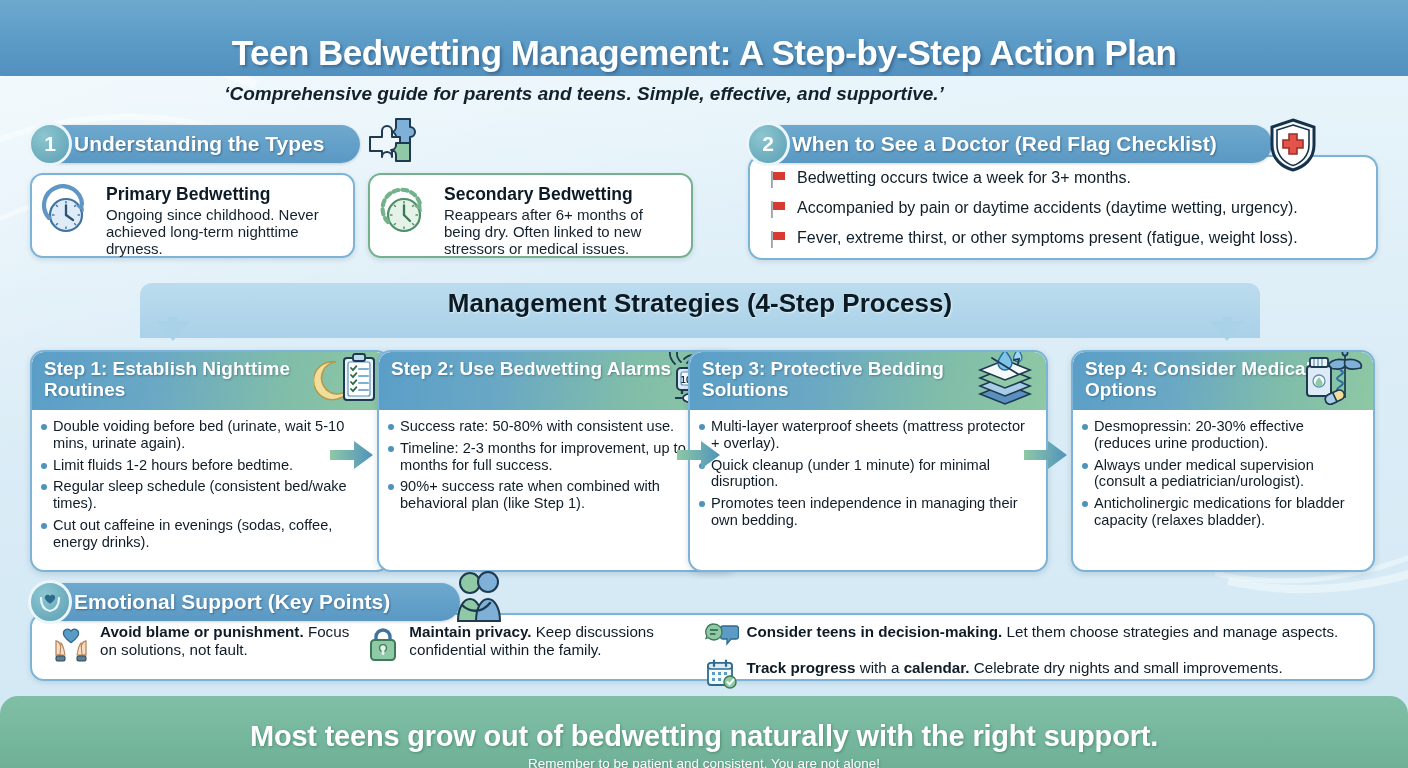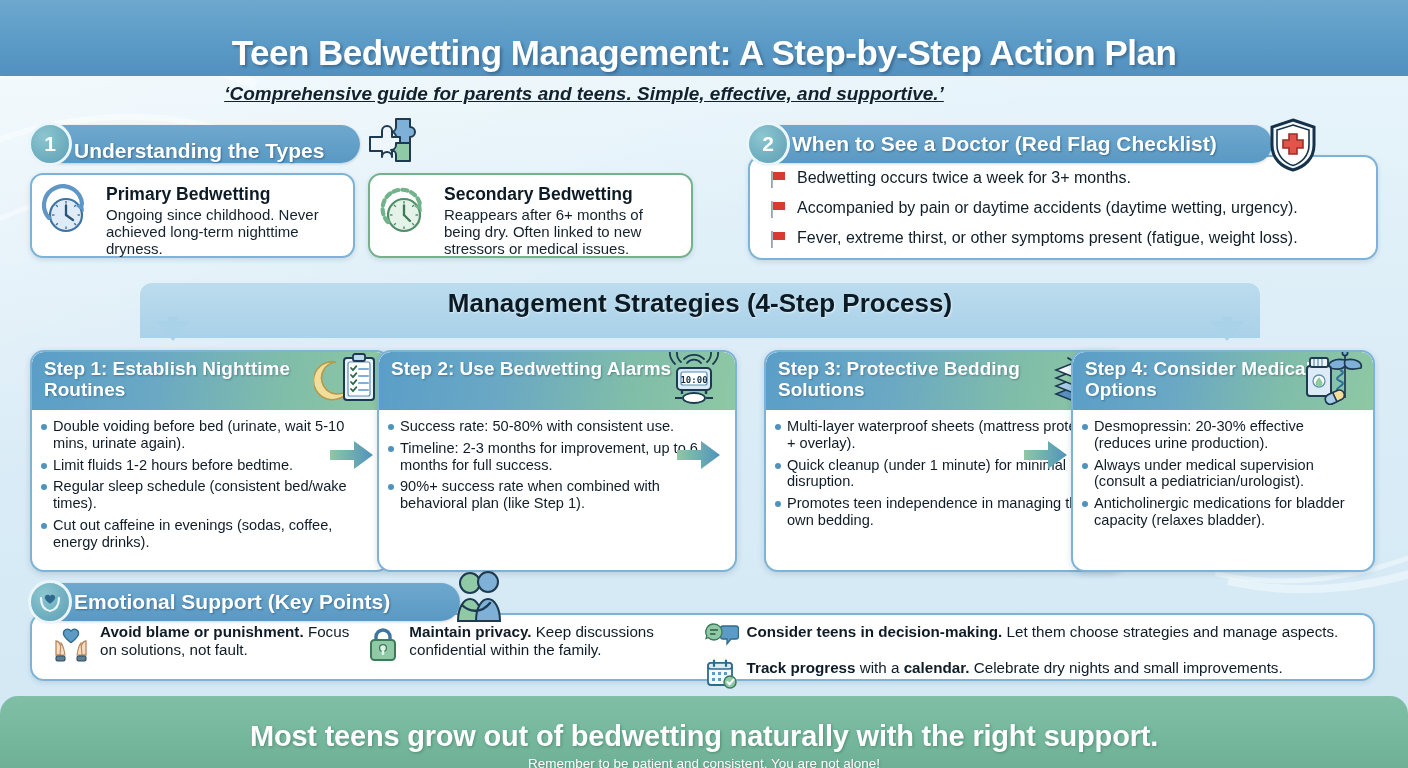--- a/index.html
+++ b/index.html
@@ -41,21 +41,20 @@
   #title-bar .t {
     color: #ffffff; font-size: 35px; font-weight: bold; letter-spacing: -.5px;
     text-shadow: 2px 2px 3px rgba(30,60,90,.45);
     white-space: nowrap;
     margin-top: 29px;
   }
   #subtitle {
     position: absolute; left: 0; top: 83px; width: 1168px;
     text-align: center; font-size: 19px; font-style: italic; font-weight: bold;
     color: #12212c;
-    text-decoration: underline;
   }
 
   
   .sec {
     position: absolute;
   }
   .sec-head {
     position: absolute; top: 0; left: 0;
     height: 38px;
     background: linear-gradient(180deg, #6ea8ce 0%, #5a99c4 100%);
@@ -203,21 +202,21 @@
   <div class="swoosh sw3"></div>
   <div class="swoosh sw4"></div>
   <div class="swoosh sw5"></div>
 
   <div id="title-bar">
     <div class="t">Teen Bedwetting Management: A Step-by-Step Action Plan</div>
   </div>
   <div id="subtitle">‘Comprehensive guide for parents and teens. Simple, effective, and supportive.’</div>
 
   <div class="sec" style="left:30px; top:125px; width:660px;">
-    <div class="sec-head" style="width:330px;align-items:flex-end;">
+    <div class="sec-head" style="width:330px;">
       <span class="lbl">Understanding the Types</span>
     </div>
     <div class="sec-num">1</div>
 
     <div class="sec-head-icon" style="left:330px; top:-10px;">
       <svg width="72" height="58" viewBox="0 0 72 58">
         <g stroke="#1d3a50" stroke-width="2" stroke-linejoin="round">
           <path d="M36 4 h14 v8 a5 5 0 0 1 5 5 a5 5 0 0 1 -5 5 v8 h-14 v-8 a5 5 0 0 0 -5 -5 a5 5 0 0 0 5 -5 z" fill="#7fb0d8"></path>
           <path d="M10 22 h12 v-6 a5 5 0 0 1 5 -5 a5 5 0 0 1 5 5 v6 h8 v14 h-8 v6 a5 5 0 0 0 -5 -5 a5 5 0 0 0 -5 5 v-6 h-12 z" fill="#eef6fb"></path>
           <path d="M36 28 h14 v18 h-14 v-6 a5 5 0 0 0 -5 -5 a5 5 0 0 0 5 -5 z" fill="#8fc9a6"></path>
@@ -431,21 +430,21 @@
           <span class="dot"></span>
           <span class="bt">Timeline: 2-3 months for improvement, up to 6 months for full success.</span>
         </div>
       <div class="bul">
           <span class="dot"></span>
           <span class="bt">90%+ success rate when combined with behavioral plan (like Step 1).</span>
         </div>
     </div>
   </div>
 
-  <div class="step" style="left:764px;">
+  <div class="step" style="left:688px;">
     <div class="step-head">
       <div class="t">Step 3: Protective Bedding Solutions</div>
       <div class="step-icon">
         <svg width="70" height="62" viewBox="0 0 70 62">
           <g stroke="#1d3a50" stroke-width="1.6">
             <path d="M10 46 L35 36 L60 46 L35 56 Z" fill="#5b8fc0"></path>
             <path d="M10 38 L35 28 L60 38 L35 48 Z" fill="#a9cde6"></path>
             <path d="M10 30 L35 20 L60 30 L35 40 Z" fill="#8fc9a6"></path>
             <path d="M10 22 L35 12 L60 22 L35 32 Z" fill="#f4f9fc"></path>
           </g>

